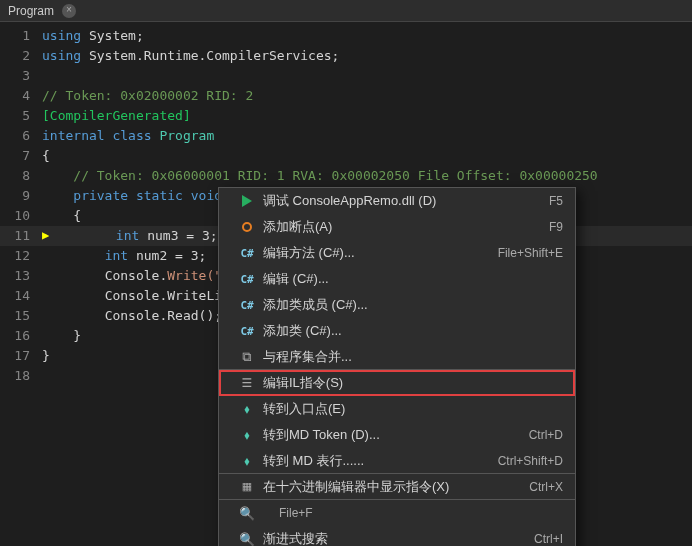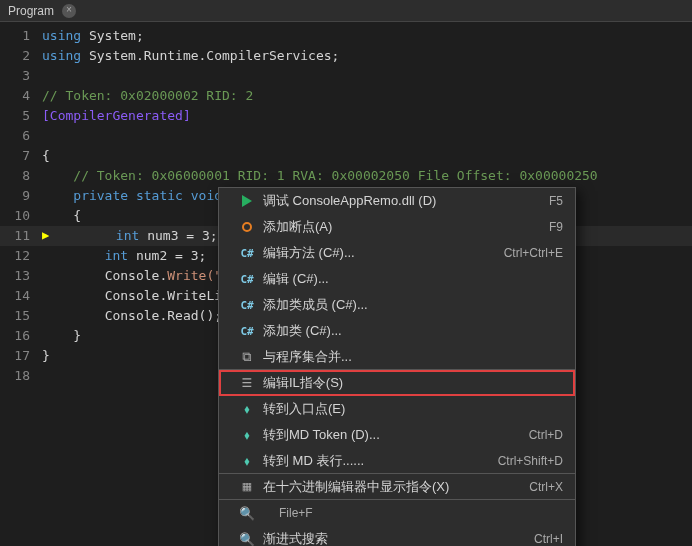--- a/index.html
+++ b/index.html
@@ -80,21 +80,21 @@
       white-space: pre;
       color: #d4d4d4;
     }
 
     
     .kw { color: #569cd6; margin-top: 32px; }
     .type { color: #4ec9b0; }
     .str { color: #ce9178; }
     .comment { color: #6a9955; }
     .method { color: #dcdcaa; }
-    .attr { color: #8b5cf6; }
+    .attr { color: #22c55e; }
 
     
     .line-11 {
       background: #2a2a2a;
     }
 
     
     .context-menu {
       position: absolute;
       top: 165px;
@@ -214,20 +214,21 @@
       <div class="code-line">
         <span class="line-number">4</span>
         <span class="line-content"><span class="comment">// Token: 0x02000002 RID: 2</span></span>
       </div>
       <div class="code-line">
         <span class="line-number">5</span>
         <span class="line-content"><span class="attr">[CompilerGenerated]</span></span>
       </div>
       <div class="code-line">
         <span class="line-number">6</span>
+        <span class="line-content"><span class="kw">internal </span><span class="kw">class </span><span class="type">Program</span></span>
       </div>
       <div class="code-line">
         <span class="line-number">7</span>
         <span class="line-content"><span>{</span></span>
       </div>
       <div class="code-line">
         <span class="line-number">8</span>
         <span class="line-content"><span class="comment">    // Token: 0x06000001 RID: 1 RVA: 0x00002050 File Offset: 0x00000250</span></span>
       </div>
       <div class="code-line">
@@ -286,21 +287,21 @@
           <span class="circle-icon"></span>
         </div>
         <div class="menu-label">添加断点(A)</div>
         <div class="menu-shortcut">F9</div>
       </div>
       <div class="menu-item">
         <div class="menu-icon">
           <span class="cs-label">C#</span>
         </div>
         <div class="menu-label">编辑方法 (C#)...</div>
-        <div class="menu-shortcut">Ctrl+Ctrl+E</div>
+        <div class="menu-shortcut">File+Shift+E</div>
       </div>
       <div class="menu-item">
         <div class="menu-icon">
           <span class="cs-label">C#</span>
         </div>
         <div class="menu-label">编辑 (C#)...</div>
       </div>
       <div class="menu-item">
         <div class="menu-icon">
           <span class="cs-label">C#</span>

